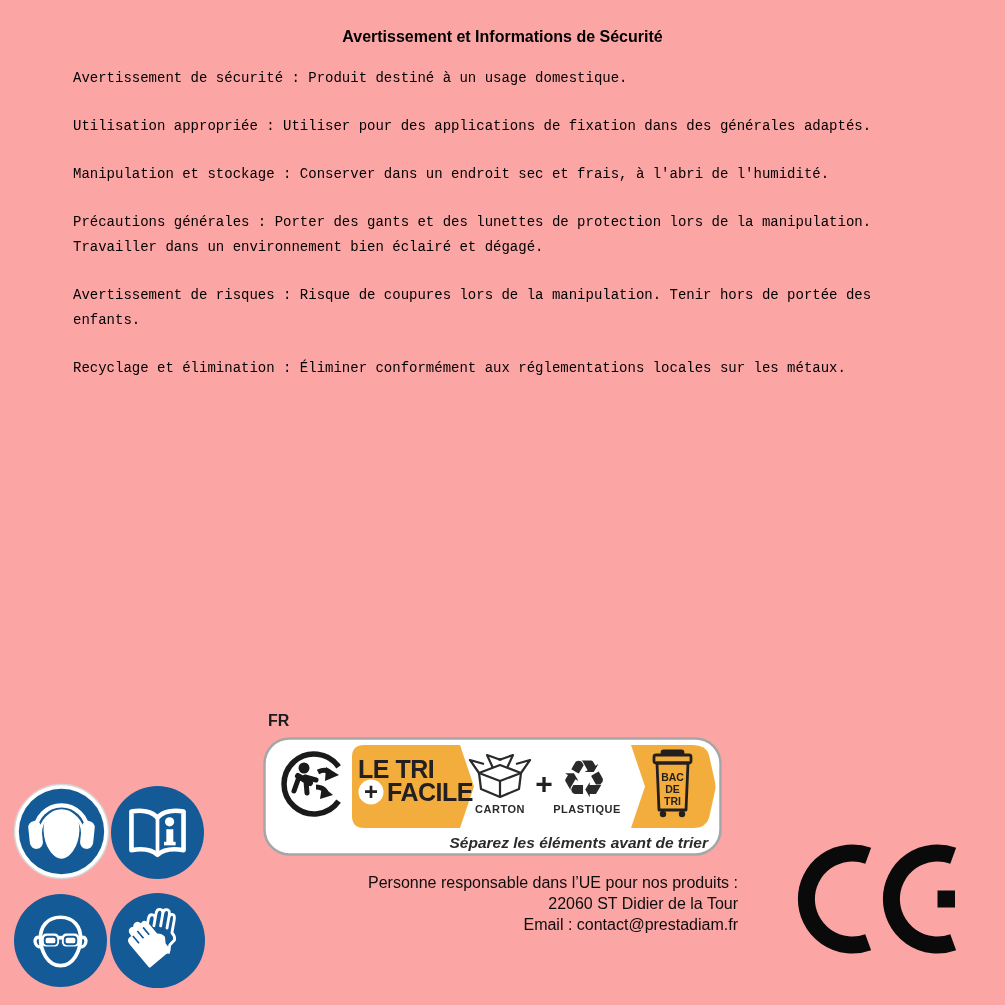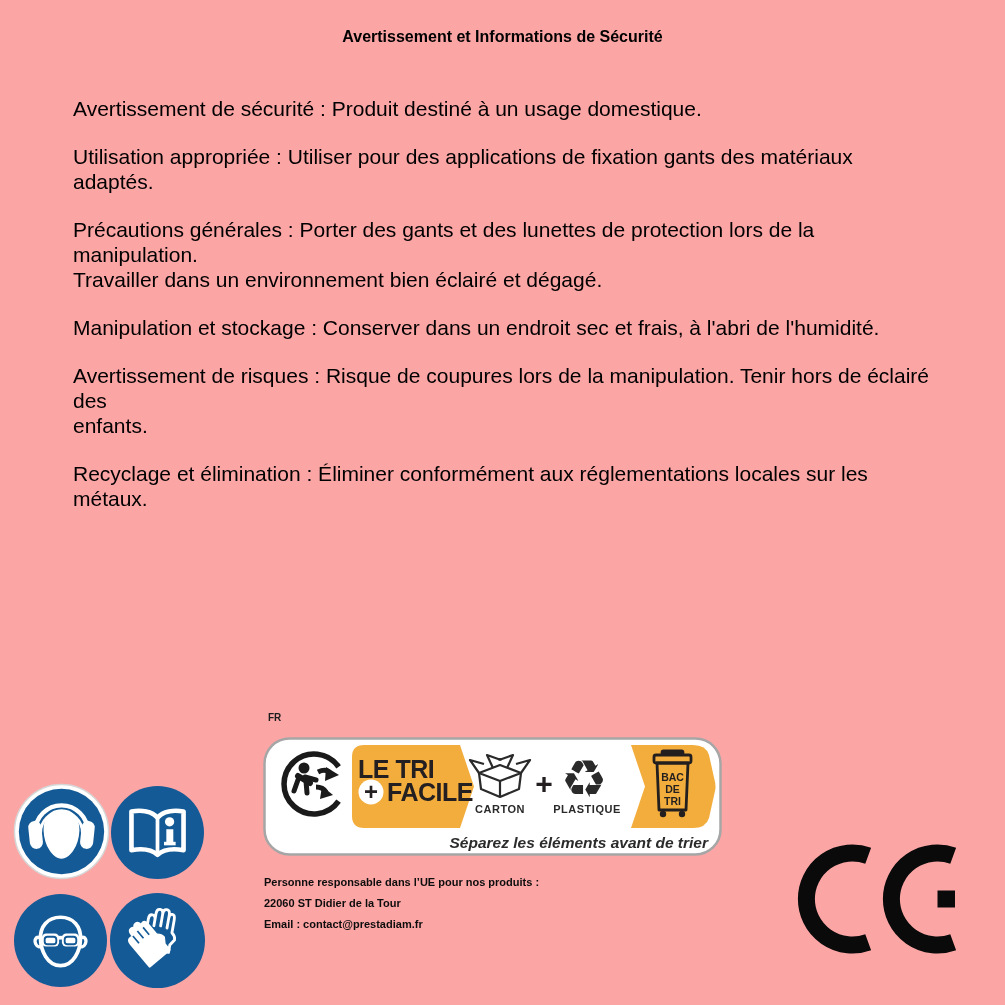--- a/index.html
+++ b/index.html
@@ -1,48 +1,48 @@
 <!DOCTYPE html>
 <html><head>
 <meta charset="utf-8">
 <style>
   html,body{margin:0;padding:0;background:#fff;}
   .canvas{position:relative;width:1005px;height:1005px;background:#fca5a5;
           font-family:"Liberation Sans",sans-serif;color:#000;overflow:hidden;}
   .doc-title{position:absolute;top:28px;left:0;right:0;text-align:center;
              font-size:16px;font-weight:bold;}
-  .body-text{position:absolute;top:96px;left:73px;width:866px;
-             font-size:21px;line-height:25px;}
+  .body-text{position:absolute;top:66px;left:73px;width:866px;
+             font-size:14px;line-height:25px;font-family:Liberation Mono, monospace;}
   .body-text p{margin:0 0 23px;white-space:pre-line;}
   .icon{position:absolute;}
   #ic-ear{left:13px;top:783px;width:97px;height:97px;}
   #ic-book{left:111px;top:786px;width:93px;height:93px;}
   #ic-glasses{left:14px;top:894px;width:93px;height:93px;}
   #ic-gloves{left:110px;top:893px;width:95px;height:95px;}
-  .fr-label{position:absolute;left:268px;top:712px;font-size:10px;font-weight:bold;color:#1c1c1c;}
+  .fr-label{position:absolute;left:268px;top:712px;font-size:16px;font-weight:bold;color:#1c1c1c;}
   #infotri{position:absolute;left:263px;top:737px;}
-  .resp-block{position:absolute;left:264px;top:872px;width:474px;text-align:left;
-              font-size:11px;font-weight:bold;line-height:21px;color:#0d0d0d;}
+  .resp-block{position:absolute;left:264px;top:872px;width:474px;text-align:right;
+              font-size:16px;font-weight:normal;line-height:21px;color:#0d0d0d;}
   #ce{position:absolute;left:795px;top:842px;}
   .sr{position:absolute;width:1px;height:1px;overflow:hidden;clip:rect(0 0 0 0);white-space:nowrap;}
 </style>
 </head>
 <body>
 
 <div class="canvas">
 
   <div class="doc-title">Avertissement et Informations de Sécurité</div>
 
   <div class="body-text">
     <p>Avertissement de sécurité : Produit destiné à un usage domestique.</p>
-    <p>Utilisation appropriée : Utiliser pour des applications de fixation gants des matériaux adaptés.</p>
+    <p>Utilisation appropriée : Utiliser pour des applications de fixation dans des générales adaptés.</p>
+    <p>Manipulation et stockage : Conserver dans un endroit sec et frais, à l'abri de l'humidité.</p>
     <p>Précautions générales : Porter des gants et des lunettes de protection lors de la manipulation.
 Travailler dans un environnement bien éclairé et dégagé.</p>
-    <p>Manipulation et stockage : Conserver dans un endroit sec et frais, à l'abri de l'humidité.</p>
-    <p>Avertissement de risques : Risque de coupures lors de la manipulation. Tenir hors de éclairé des
+    <p>Avertissement de risques : Risque de coupures lors de la manipulation. Tenir hors de portée des
 enfants.</p>
     <p>Recyclage et élimination : Éliminer conformément aux réglementations locales sur les métaux.</p>
   </div>
 
   <svg id="ic-ear" class="icon" viewBox="0 0 100 100">
     <circle cx="50" cy="50" r="48.5" fill="#ffffff" stroke="#d6d6d6" stroke-width="1.5"></circle>
     <circle cx="50" cy="50" r="44" fill="#145A96"></circle>
     <path d="M50 27 C38 27 31 36 31.5 49 C31.8 57 34 64 37.5 69 C41 74.5 45 78 50 78 C55 78 59 74.5 62.5 69 C66 64 68.2 57 68.5 49 C69 36 62 27 50 27 Z" fill="#fff"></path>
     <path d="M23 50 A27 27 0 0 1 77 50" stroke="#fff" stroke-width="4.5" fill="none"></path>
     <path d="M28.5 51 A21.5 21.5 0 0 1 71.5 51" stroke="#fff" stroke-width="3" fill="none"></path>

